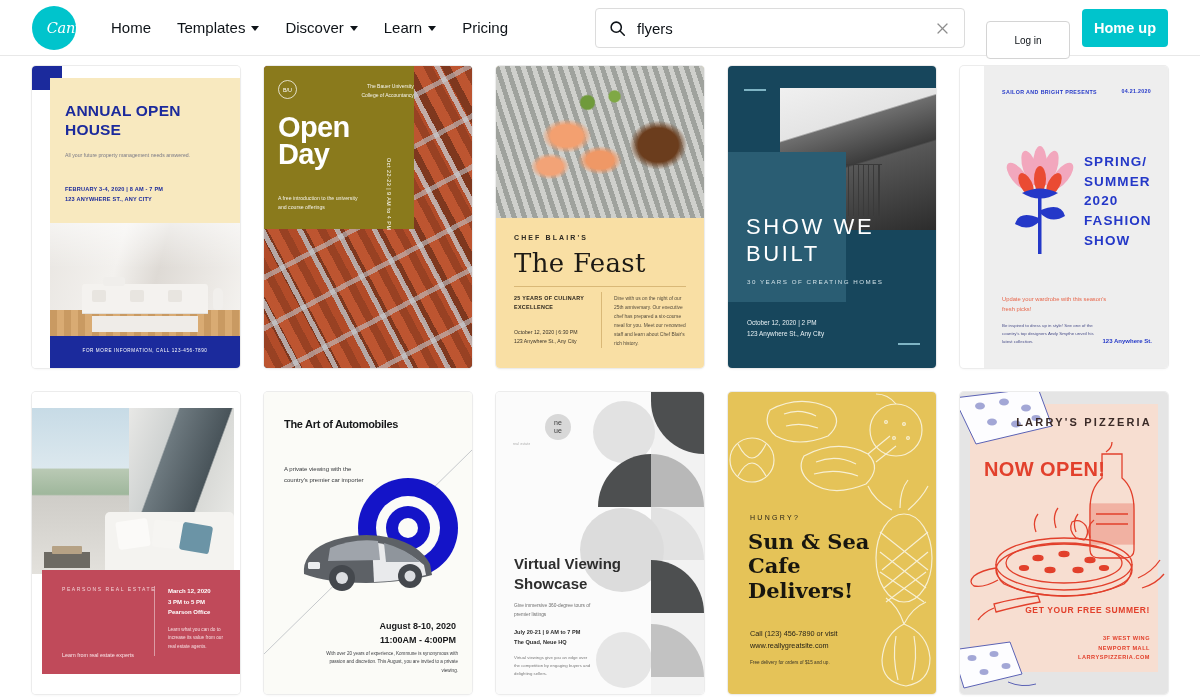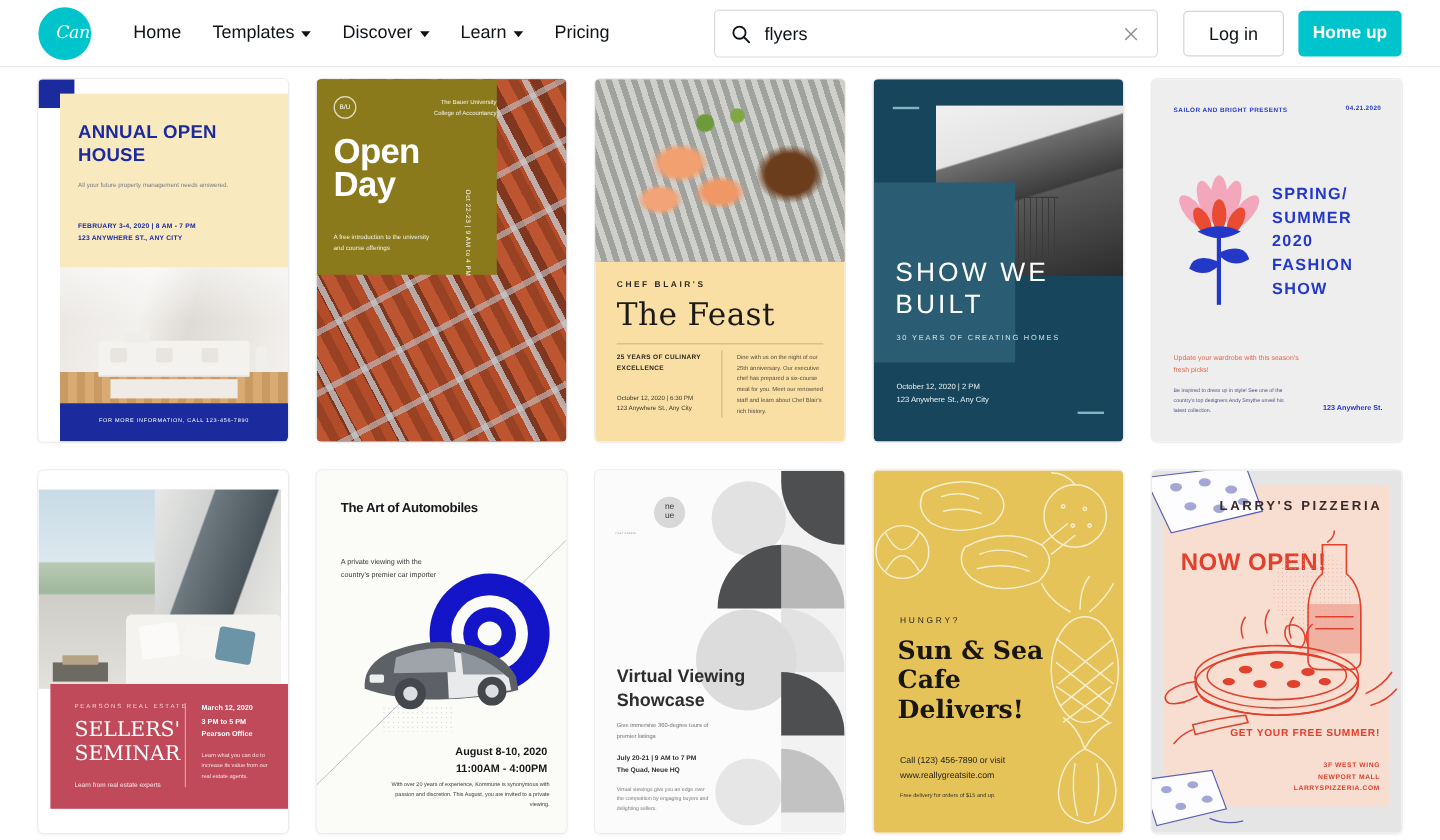--- a/index.html
+++ b/index.html
@@ -52,22 +52,23 @@
     font-size: 15px; color: #0e1318; margin-left: 11px;
     font-family: "Liberation Sans", sans-serif; background: transparent;
   }
   .clear-btn {
     margin-right: 14px; cursor: pointer; flex: none;
     display: flex; align-items: center;
   }
   .auth { position: absolute; left: 986px; top: 9px; display: flex; gap: 12px; }
   .btn-login {
     width: 84px; height: 38px; border: 1px solid #d4d4d4; border-radius: 4px;
-    background: #fff; font-size: 15px; color: #0e1318; cursor: pointer;
+    background: #fff; font-size: 10px; color: #0e1318; cursor: pointer;
     font-family: "Liberation Sans", sans-serif;
+    margin-top: 12px;
   }
   .btn-signup {
     width: 86px; height: 38px; border: none; border-radius: 4px;
     background: #00c4cc; color: #fff; font-size: 14.5px; font-weight: bold;
     cursor: pointer; font-family: "Liberation Sans", sans-serif;
   }
 
   
   .grid {
     display: grid;
@@ -178,21 +179,21 @@
               background: repeating-linear-gradient(90deg, #3a3a3a 0 1.5px, transparent 1.5px 5px);
               border-top: 1.5px solid #3a3a3a; }
   .p4 .h { position: absolute; left: 18px; top: 148px; right: 10px;
            font-size: 22px; color: #fff; line-height: 1.22; letter-spacing: 2.6px; font-weight: 300; }
   .p4 .sub { position: absolute; left: 19px; top: 212px;
              font-size: 6.2px; color: #cfe0e7; letter-spacing: 1.5px; }
   .p4 .det { position: absolute; left: 19px; top: 251px;
              font-size: 6.4px; color: #e7f0f4; line-height: 1.75; }
 
   
-  .p5 { background: #eeeeee; }
+  .p5 { background: #eeeeee; margin-left: 24px; }
   .p5 .tl { position: absolute; left: 18px; top: 22px;
             font-size: 5.3px; font-weight: bold; color: #2438c8; line-height: 1.8; letter-spacing: .4px; }
   .p5 .tr { position: absolute; right: 17px; top: 22px;
             font-size: 5.3px; font-weight: bold; color: #2438c8; letter-spacing: .3px; }
   .p5 .flower { position: absolute; left: 22px; top: 80px; width: 68px; height: 110px; }
   .p5 .h { position: absolute; left: 100px; top: 86px; right: 10px;
            font-size: 13.5px; font-weight: bold; color: #2438c8; line-height: 1.46; letter-spacing: 1.1px; }
   .p5 .pink { position: absolute; left: 18px; top: 228px; width: 105px;
               font-size: 5.8px; color: #e8664a; line-height: 1.75; }
   .p5 .body { position: absolute; left: 18px; top: 256px; width: 100px;
@@ -450,21 +451,20 @@
         <div class="bldg"></div>
         <div class="sofa"></div>
         <div class="pil1"></div>
         <div class="pil2"></div>
         <div class="pil3"></div>
         <div class="table"></div>
         <div class="book"></div>
       </div>
       <div class="panel">
         <div class="brand">PEARSONS REAL ESTATE</div>
-        <div class="h">SELLERS' SEMINAR</div>
         <div class="tag">Learn from real estate experts</div>
         <div class="vr"></div>
         <div class="date" style="white-space:pre-line">March 12, 2020
 3 PM to 5 PM
 Pearson Office</div>
         <div class="note">Learn what you can do to increase its value from our real estate agents.</div>
       </div>
     </div>
   </div>
 

